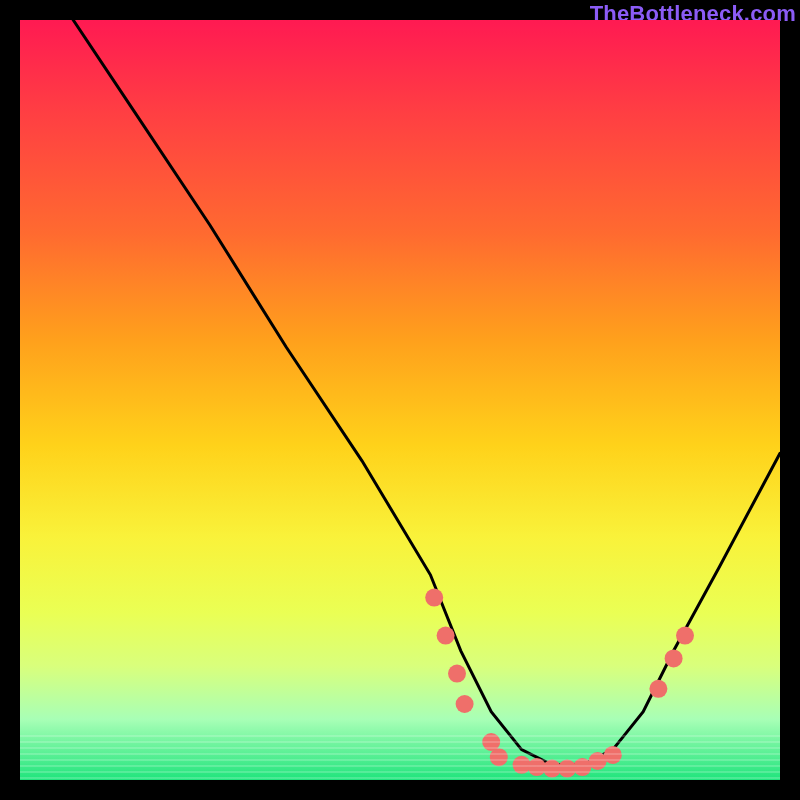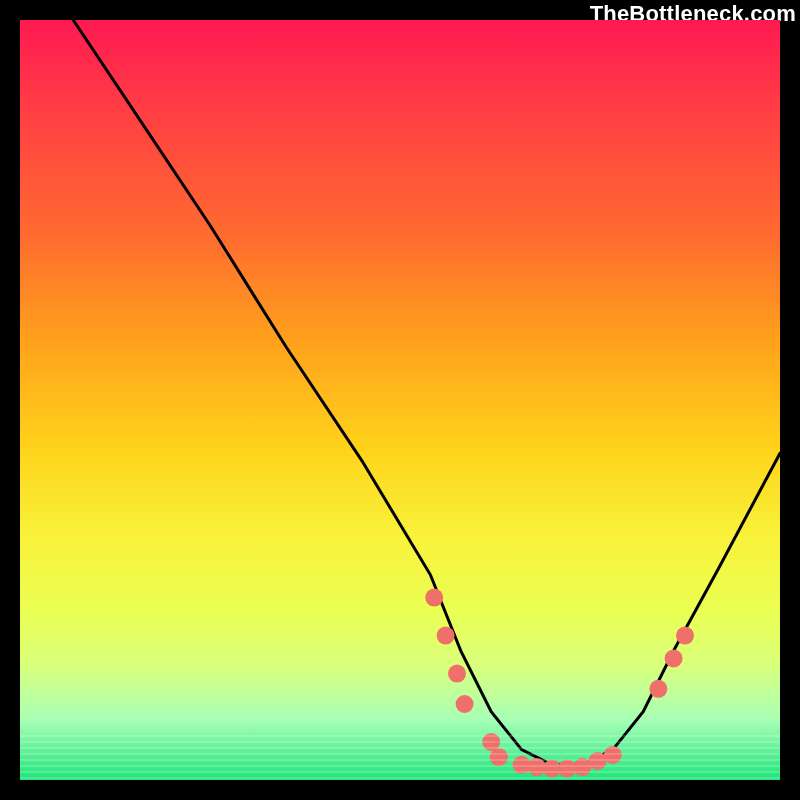--- a/index.html
+++ b/index.html
@@ -15,21 +15,21 @@
           #eaff54 78%,
           #d9ff7c 85%,
           #a8ffb6 92%,
           #1fe47c 100%);
         }
   .plot::after{content:"";position:absolute;left:0;right:0;bottom:0;height:45px;
         background:repeating-linear-gradient(to bottom,
           rgba(255,255,255,.18) 0px,rgba(255,255,255,.18) 2px,
           rgba(0,0,0,0) 2px,rgba(0,0,0,0) 6px);}
   svg{position:absolute;left:0;top:0}
-  .watermark{position:absolute;right:4px;top:0;color:#ffffff;
+  .watermark{position:absolute;right:4px;top:0;color:#8b5cf6;
         font:600 22px/28px Arial,Helvetica,sans-serif;letter-spacing:.2px}
 </style>
 </head>
 <body>
 
 <div class="stage">
   <div class="watermark">TheBottleneck.com</div>
   <div class="plot">
     <svg id="svg" width="760" height="760" viewBox="0 0 760 760">
         <path d="M53.2 0.0 L114.0 91.2 L190.0 205.2 L266.0 326.8 L342.0 440.8 L410.4 554.8 L440.8 630.8 L471.2 691.6 L501.6 729.6 L532.0 744.8 L562.4 744.8 L592.8 729.6 L623.2 691.6 L653.6 630.8 L699.2 547.2 L760.0 433.2 " fill="none" stroke="#000000" stroke-width="3" stroke-linecap="round"></path>

